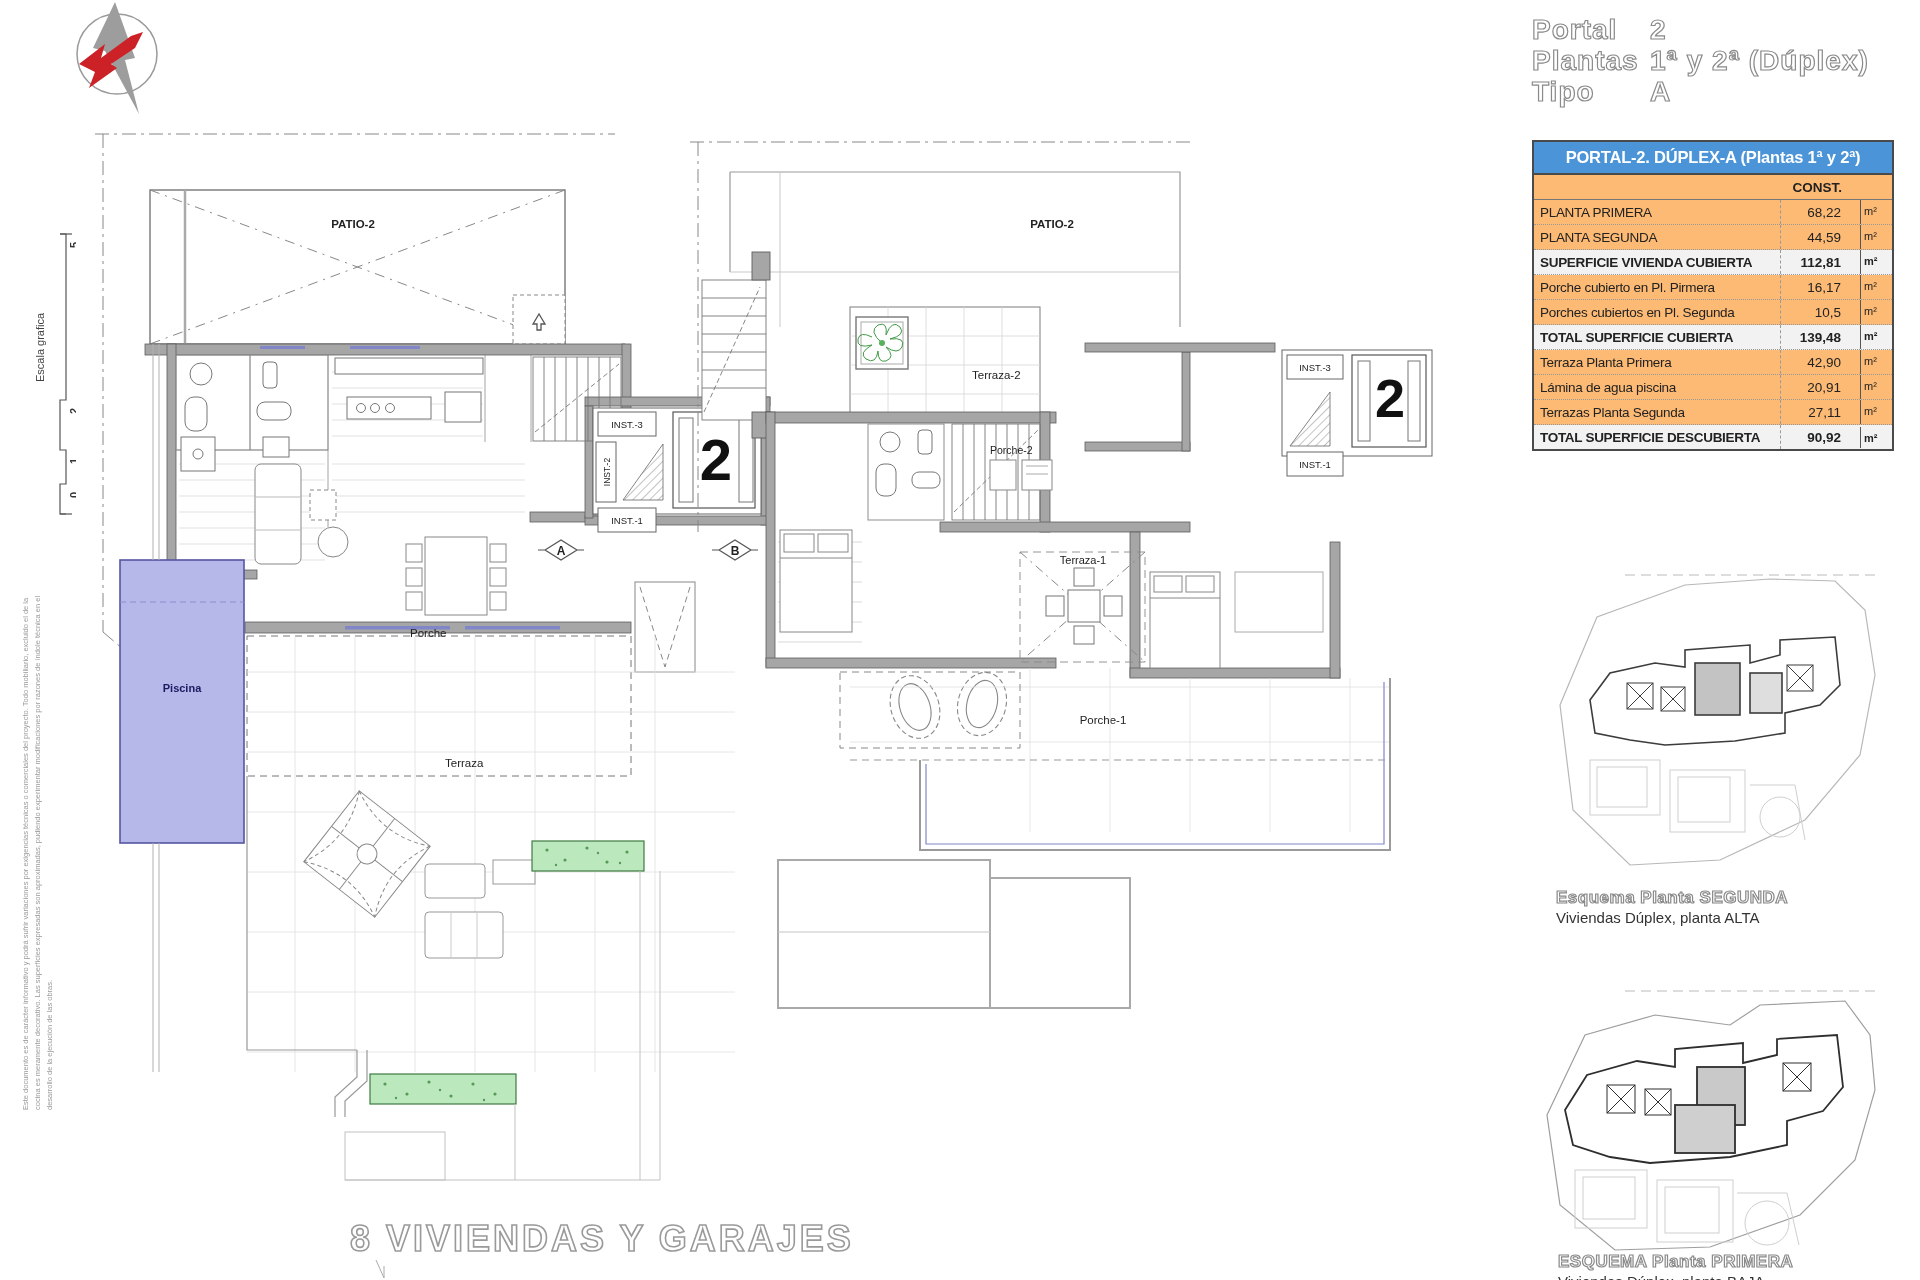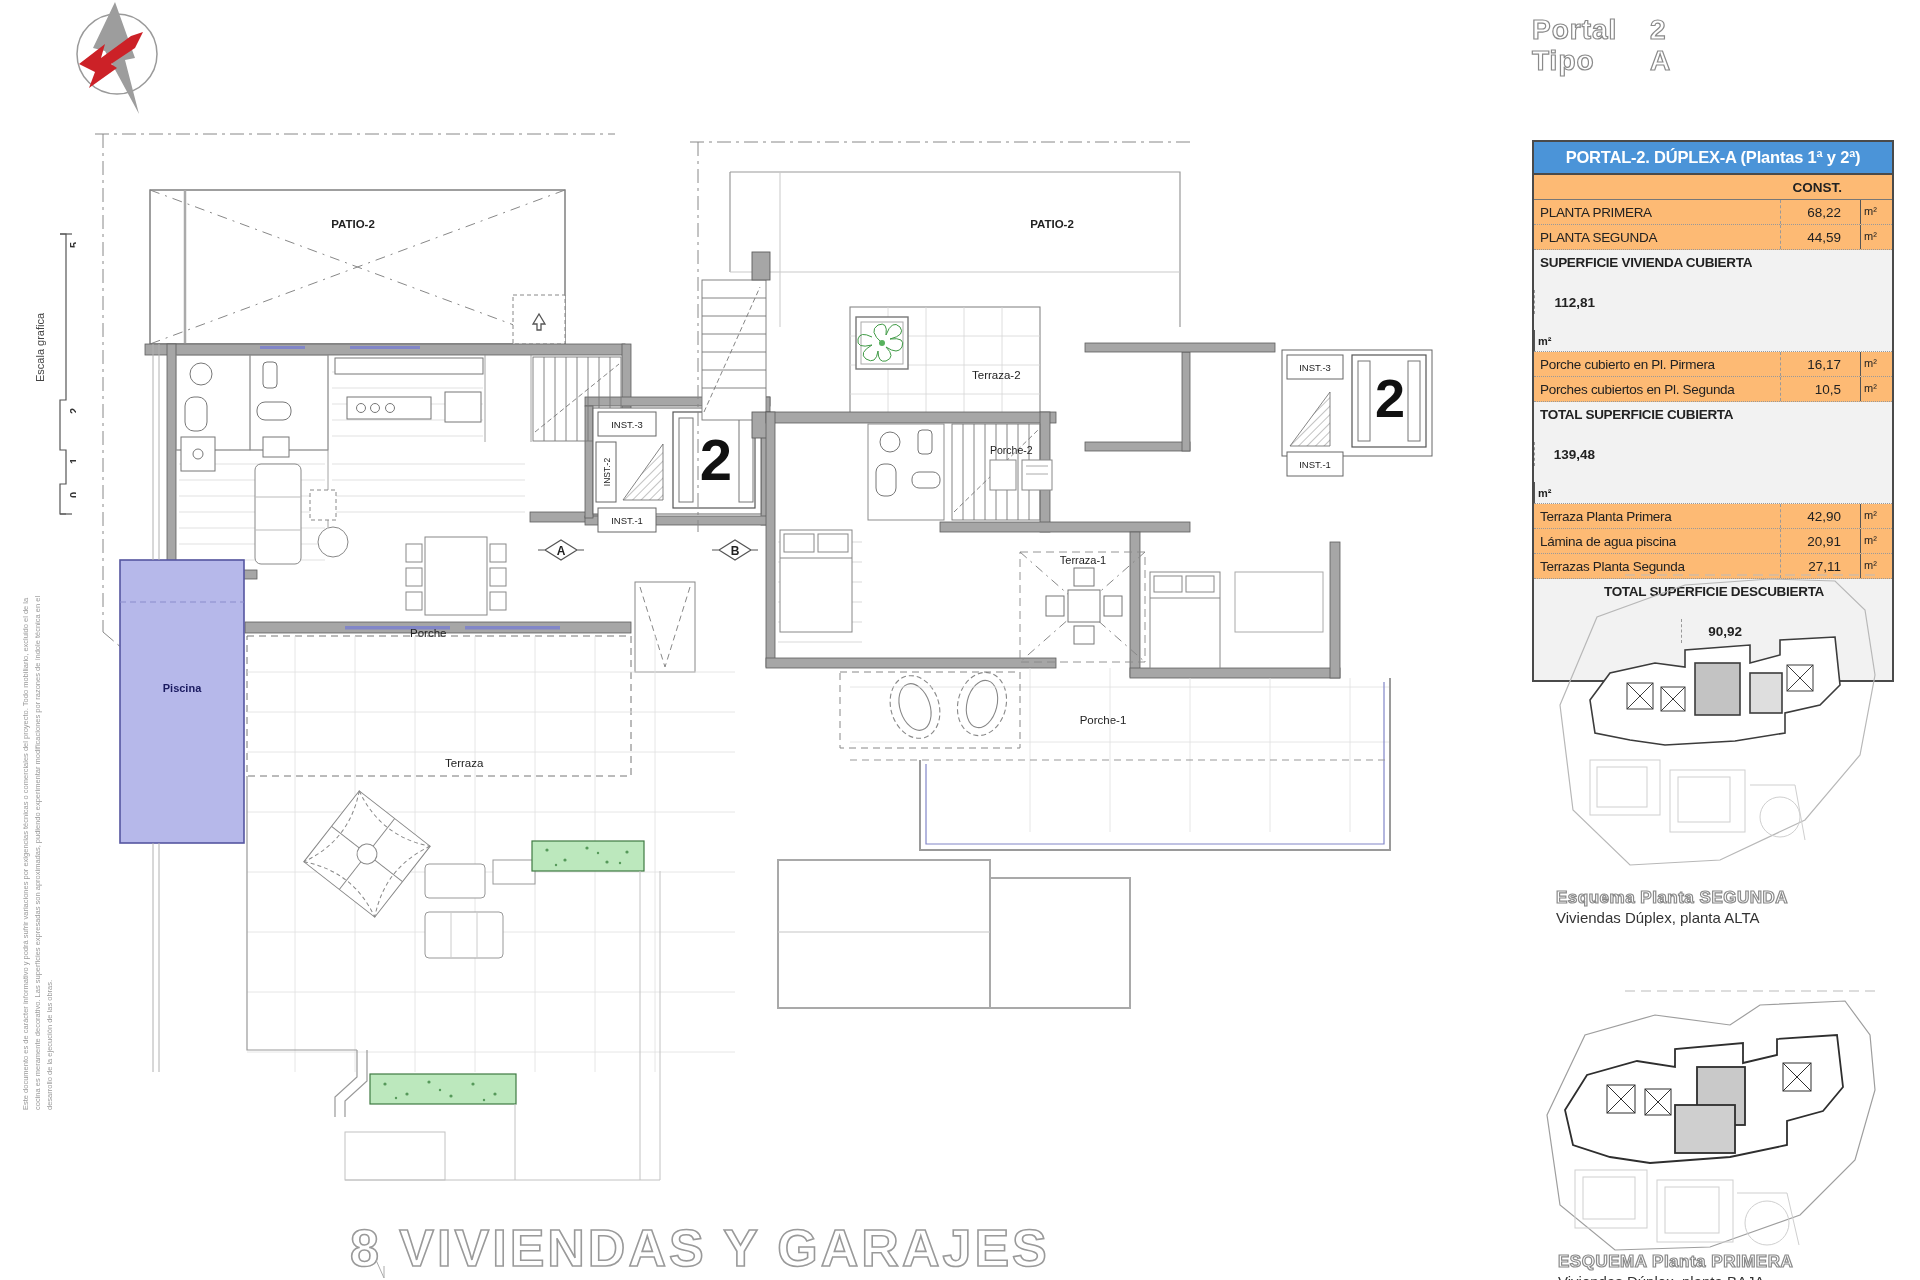--- a/index.html
+++ b/index.html
@@ -12,30 +12,30 @@
   .hdr-row .lab{width:118px;}
   
   .stable{position:absolute;left:1532px;top:140px;width:358px;border:2px solid #4a4a4a;background:#fdba74;}
   .stable .ttl{background:#4b94d8;color:#fff;font-weight:bold;font-size:16.5px;text-align:center;
                padding:6px 2px;border-bottom:2px solid #4a4a4a;letter-spacing:-0.2px;}
   .trow{display:flex;align-items:stretch;border-bottom:1px dotted #999;font-size:13.5px;color:#222;gap:16px;}
   .trow:last-child{border-bottom:none;align-items:center;}
   .trow .tlabel{flex:1;padding:5px 4px 4px 6px;letter-spacing:-0.3px;white-space:nowrap;overflow:hidden;}
   .trow .tval{width:60px;text-align:right;padding:5px 3px 4px 0;border-left:1px dashed #999;}
   .trow .tunit{width:26px;text-align:left;padding:5px 2px 4px 3px;border-left:1px solid #555;font-size:11px;}
-  .trow.bold{font-weight:bold;background:#f2f2f2;flex-direction:column;}
+  .trow.bold{font-weight:bold;background:#f2f2f2;}
   .trow.chead{font-weight:bold;border-bottom:1px solid #777;}
   .trow.chead .tval{border-left:none;}
   .trow.chead .tunit{border-left:none;}
   
   .caption-block{position:absolute;}
   .cap-title{font-size:17px;letter-spacing:0.5px;}
   .cap-sub{font-size:15px;color:#333;margin-top:1px;}
   
-  .footer-title{position:absolute;left:350px;top:1218px;font-size:52px;letter-spacing:3px;
+  .footer-title{position:absolute;left:350px;top:1218px;font-size:36px;letter-spacing:3px;
                 color:#fff;-webkit-text-stroke:1.6px #9a9a9a;font-weight:bold;white-space:nowrap;}
   
   .escala{position:absolute;left:30px;top:222px;}
   .disclaimer{position:absolute;left:20px;top:595px;height:515px;width:30px;
               writing-mode:vertical-rl;transform:rotate(180deg);
               font-size:7.5px;color:#9a9a9a;line-height:1.6;}
 </style>
 </head>
 <body>
 
@@ -479,20 +479,24 @@
       </pattern>
     </defs>
   </svg>
 
   <div class="hdr">
     <div class="hdr-row">
         <span class="lab outl">Portal</span>
         <span class="outl">2</span>
       </div>
     <div class="hdr-row">
+        <span class="lab outl">Plantas</span>
+        <span class="outl">1ª y 2ª (Dúplex)</span>
+      </div>
+    <div class="hdr-row">
         <span class="lab outl">Tipo</span>
         <span class="outl">A</span>
       </div>
   </div>
 
   <div class="stable">
     <div class="ttl">PORTAL-2. DÚPLEX-A (Plantas 1ª y 2ª)</div>
     <div class="trow chead">
       <span class="tlabel"></span>
       <span class="tval">CONST.</span>

